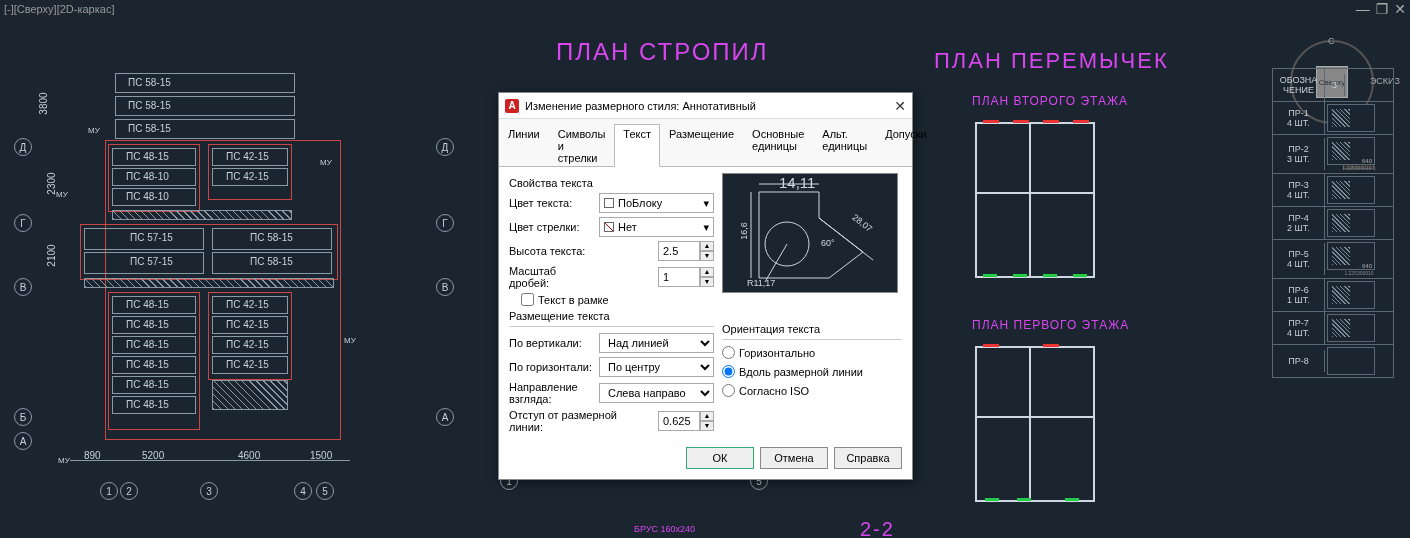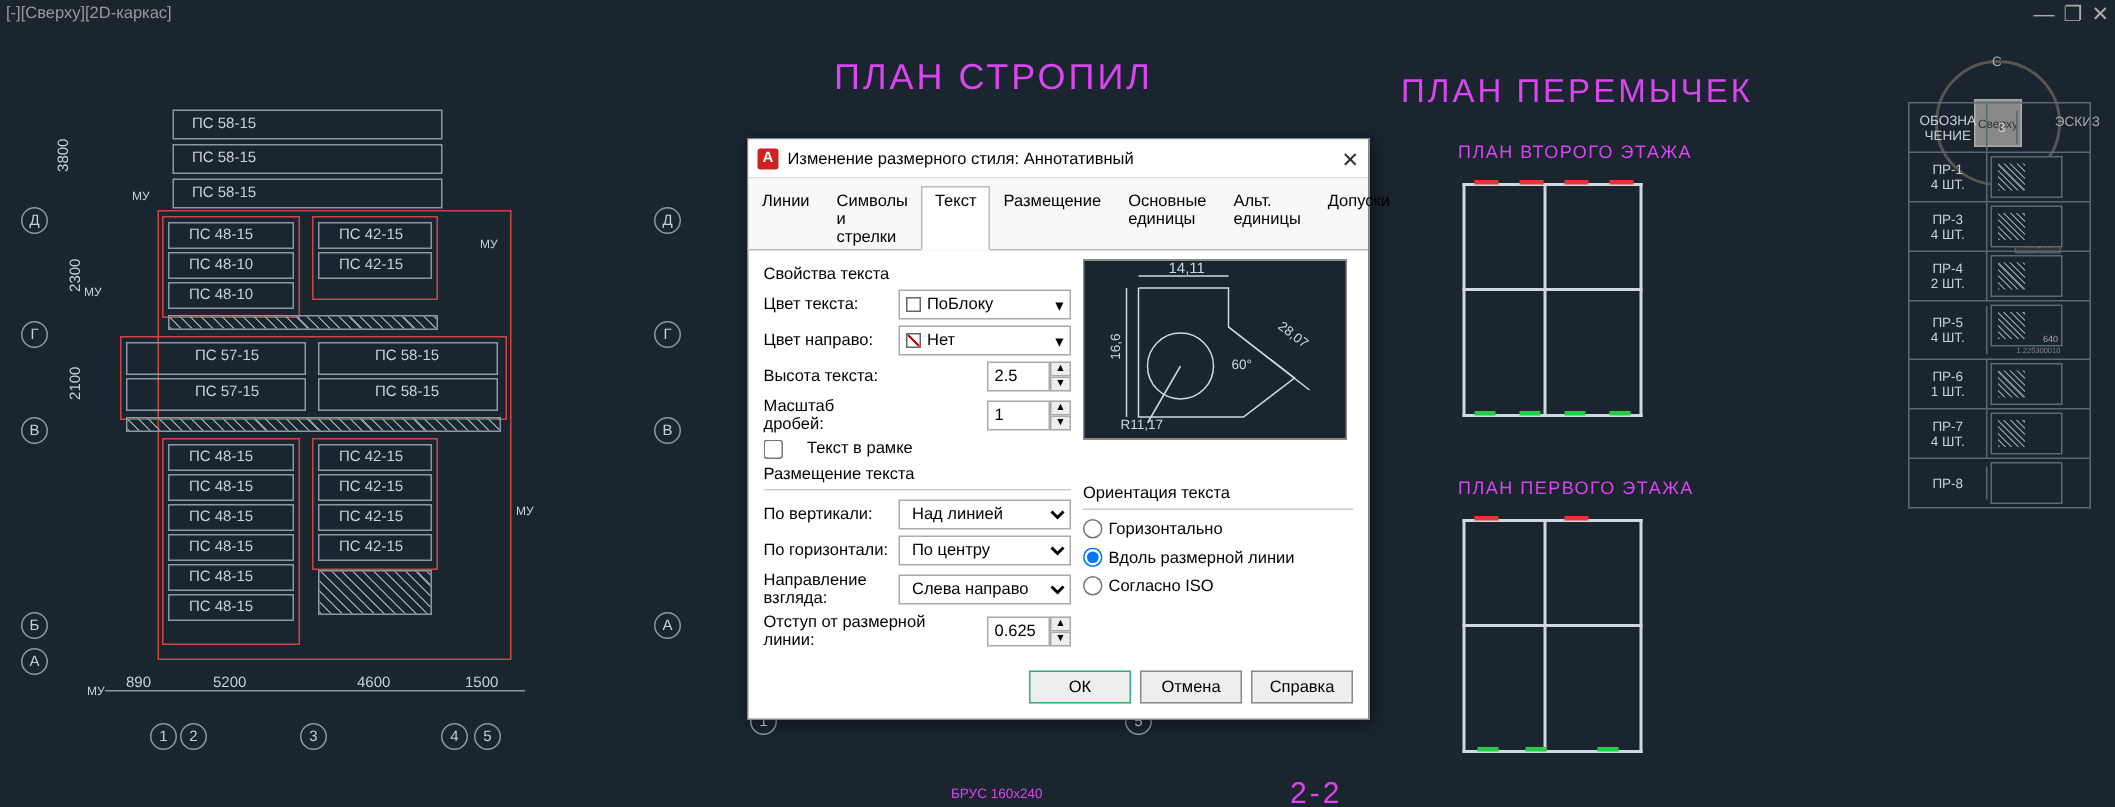--- a/index.html
+++ b/index.html
@@ -116,21 +116,21 @@
   }
   .swatch { width:10px;height:10px; border:1px solid #666; background:#fff; }
   .swatch.none { background: linear-gradient(45deg, transparent 45%, #c00 45%, #c00 55%, transparent 55%); }
   .spin {
     display:flex; align-items:center;
   }
   .spin input { width:42px; }
   .spin-btns { display:flex; flex-direction:column; }
   .spin-btns button { width:14px;height:10px;font-size:7px;line-height:6px;border:1px solid #aaa;background:#eee;padding:0; }
   .elide-btn { width:22px;height:20px;border:1px solid #aaa;background:#eee;font-size:10px; }
-  .checkbox-row { display:flex; align-items:flex-start; gap:16px; margin:4px 0; }
+  .checkbox-row { display:flex; align-items:center; gap:4px; margin:4px 12px; }
   .preview-box {
     width:176px; height:120px; background:#1a2530; border:1px solid #888;
     position:relative;
   }
   .radio-group { margin-top:6px; }
   .radio-row { display:flex; align-items:center; gap:4px; margin:6px 0; }
   .dlg-buttons {
     display:flex; justify-content:flex-end; gap:6px; padding:6px 10px 10px 10px; border-top: none;
   }
   .dlg-buttons button {
@@ -341,20 +341,33 @@
           <div>4 ШТ.</div>
         </div>
         <div class="tbl-cell" style="flex:1;padding:2px;">
           <div class="thumb">
             <div class="h" style="left:4px;top:4px;width:18px;height:18px;"></div>
           </div>
         </div>
       </div>
     <div class="tbl-row">
         <div class="tbl-cell" style="width:52px;">
+          <div>ПР-2</div>
+          <div>3 ШТ.</div>
+        </div>
+        <div class="tbl-cell" style="flex:1;padding:2px;">
+          <div class="thumb">
+            <div class="h" style="left:4px;top:4px;width:18px;height:18px;"></div>
+            <div style="position:absolute;right:2px;bottom:0;font-size:6px;color:#aaa;">640</div>
+          </div>
+          <div style="font-size:5px;color:#888;">1.225300010.1</div>
+        </div>
+      </div>
+    <div class="tbl-row">
+        <div class="tbl-cell" style="width:52px;">
           <div>ПР-3</div>
           <div>4 ШТ.</div>
         </div>
         <div class="tbl-cell" style="flex:1;padding:2px;">
           <div class="thumb">
             <div class="h" style="left:4px;top:4px;width:18px;height:18px;"></div>
           </div>
         </div>
       </div>
     <div class="tbl-row">
@@ -438,21 +451,21 @@
           <label>Цвет текста:</label>
           <div class="control">
             <div class="swatch-sel">
               <span class="swatch"></span>
               <span>ПоБлоку</span>
               <span style="margin-left:auto;">▾</span>
             </div>
           </div>
         </div>
         <div class="form-row">
-          <label>Цвет направо:</label>
+          <label>Цвет стрелки:</label>
           <div class="control">
             <div class="swatch-sel">
               <span class="swatch none"></span>
               <span>Нет</span>
               <span style="margin-left:auto;">▾</span>
             </div>
           </div>
         </div>
         <div class="form-row">
           <label>Высота текста:</label>
@@ -520,21 +533,21 @@
       <div class="col-right">
         <div class="preview-box">
           <svg width="176" height="120" style="position:absolute;">
             <polyline points="36,18 96,18 96,44 140,78 106,104 36,104 36,18" fill="none" stroke="#cfd8e0" stroke-width="1"></polyline>
             <circle cx="64" cy="70" r="22" fill="none" stroke="#cfd8e0"></circle>
             <line x1="36" y1="10" x2="96" y2="10" stroke="#cfd8e0"></line>
             <line x1="28" y1="18" x2="28" y2="104" stroke="#cfd8e0"></line>
             <line x1="96" y1="44" x2="150" y2="86" stroke="#cfd8e0"></line>
             <line x1="64" y1="70" x2="42" y2="108" stroke="#cfd8e0"></line>
           </svg>
-          <div class="plan-label" style="left:56px;top:0;font-size:10px;color:#cfd8e0;">14,11</div>
+          <div class="plan-label" style="left:56px;top:0;font-size:15px;color:#cfd8e0;">14,11</div>
           <div class="plan-label" style="left:12px;top:52px;font-size:9px;color:#cfd8e0;transform:rotate(-90deg);">16,6</div>
           <div class="plan-label" style="left:128px;top:44px;font-size:9px;color:#cfd8e0;transform:rotate(38deg);">28,07</div>
           <div class="plan-label" style="left:24px;top:104px;font-size:9px;color:#cfd8e0;">R11,17</div>
           <div class="plan-label" style="left:98px;top:64px;font-size:9px;color:#cfd8e0;">60°</div>
         </div>
         <div style="height:26px;"></div>
         <div class="group-title">Ориентация текста</div>
         <div class="sep"></div>
         <div class="radio-group">
           <div class="radio-row">

